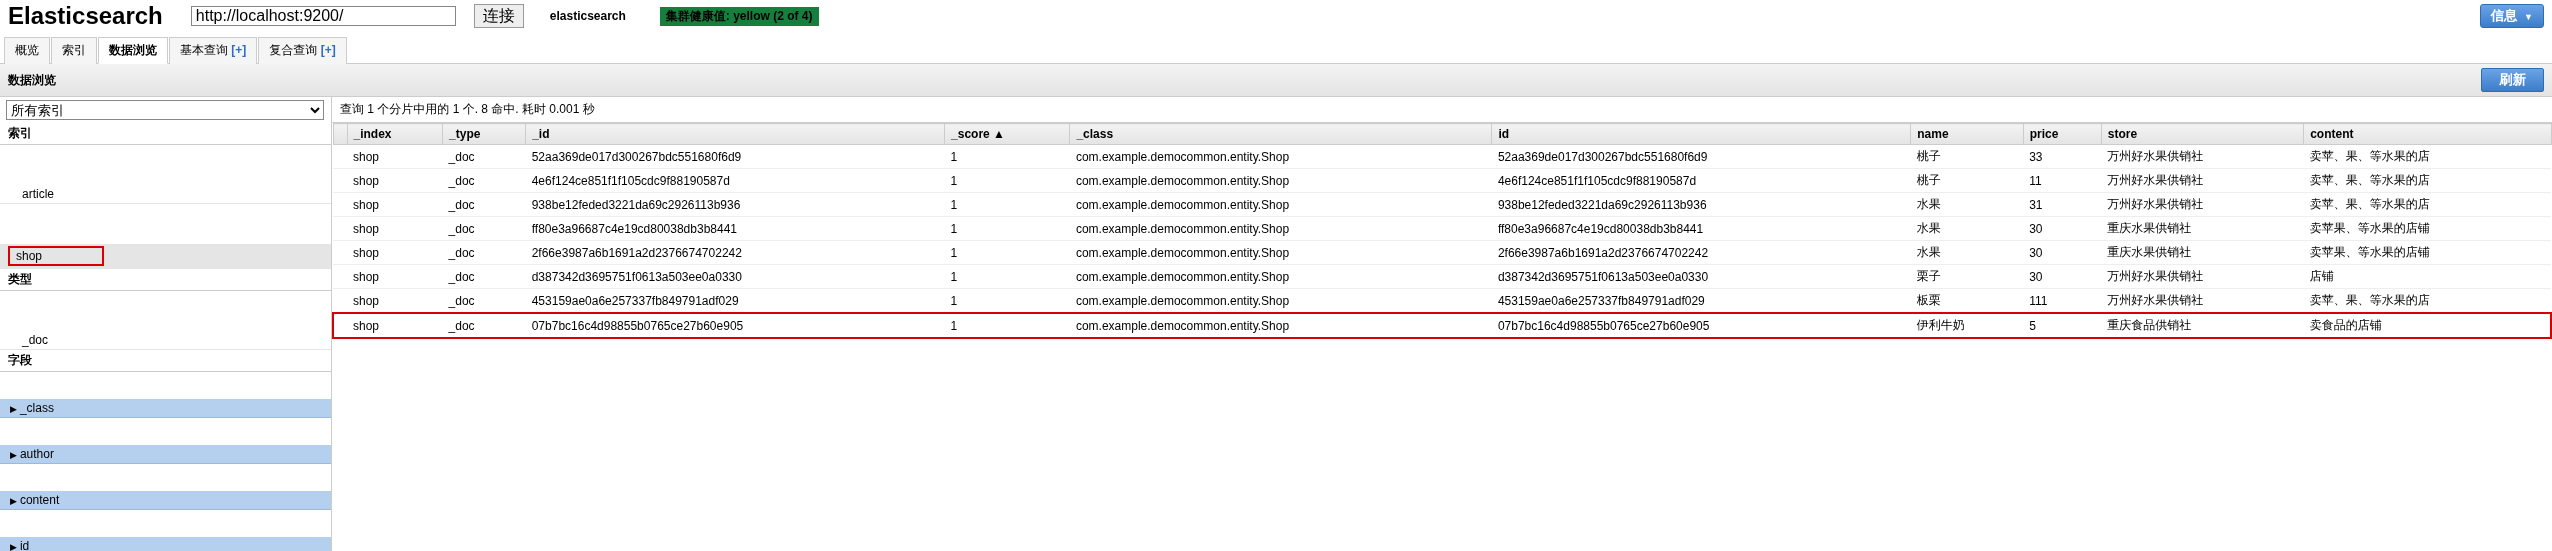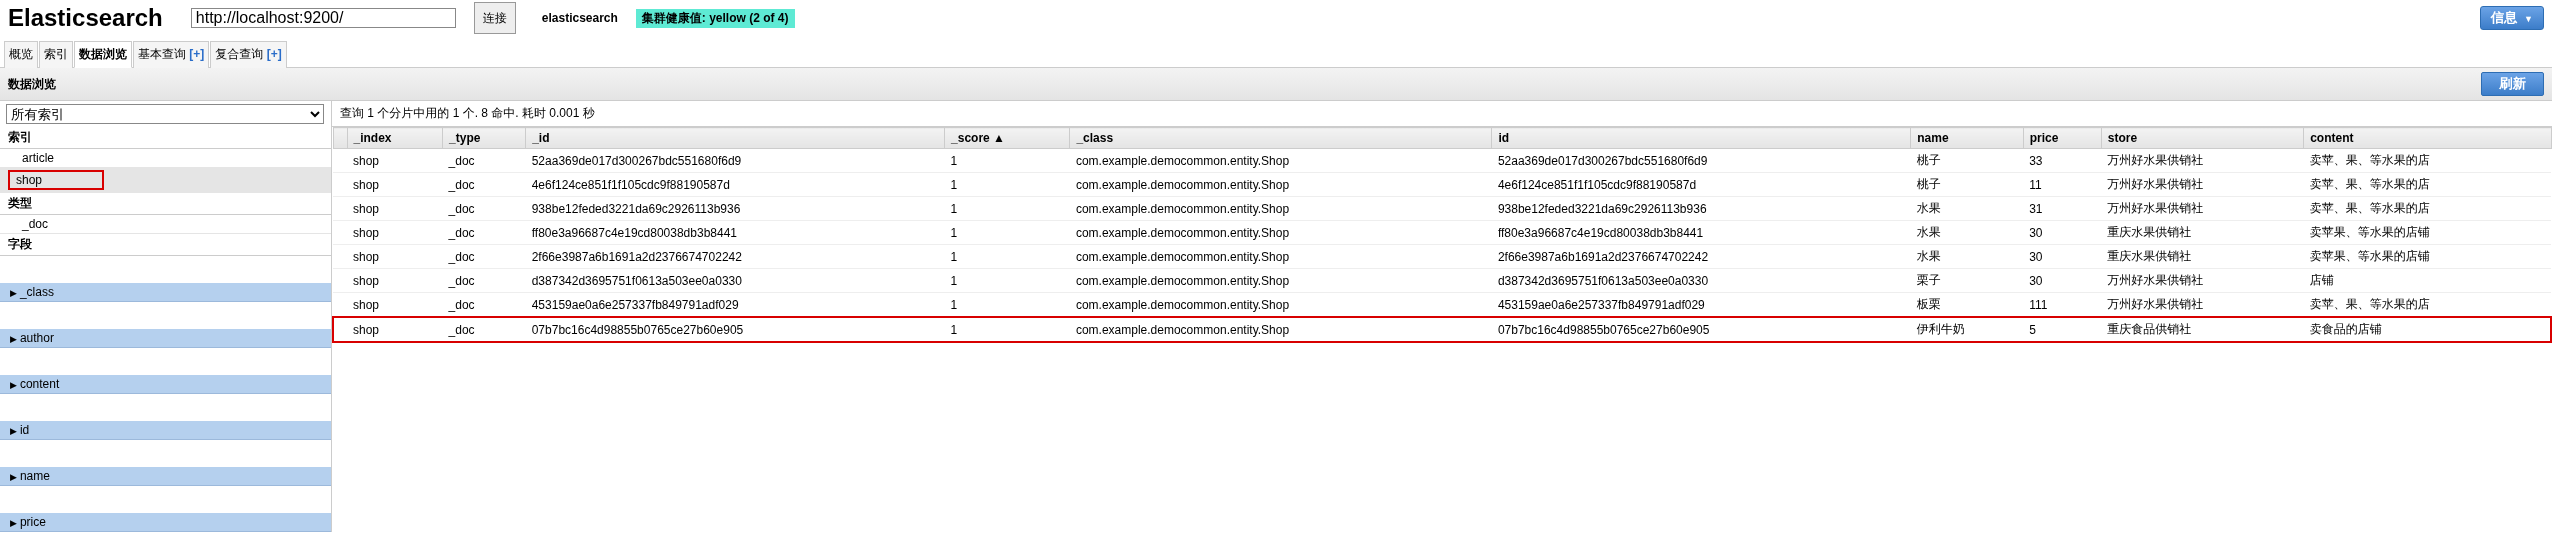--- a/index.html
+++ b/index.html
@@ -1,40 +1,40 @@
 <!DOCTYPE html>
 <html><head>
 <meta charset="utf-8">
 <style>
   * { margin: 0; padding: 0; box-sizing: border-box; }
   body { font-family: Arial, "Microsoft YaHei", sans-serif; font-size: 12px; color: #000; background: #fff; }
   
   .header { display: flex; align-items: center; padding: 2px 8px; gap: 18px; }
   .logo { font-size: 24px; font-weight: bold; margin-right: 10px; }
   .url-input { width: 265px; height: 20px; border: 1px solid #888; padding: 1px 4px; font-size: 16px; }
-  .connect-btn { height: 32px; padding: 0 8px; border: 1px solid #999; background: #eee; cursor: pointer; font-size: 12px; }
+  .connect-btn { height: 24px; padding: 0 8px; border: 1px solid #999; background: #eee; cursor: pointer; font-size: 16px; }
   .cluster-name { font-weight: bold; margin-left: 8px; }
-  .health-badge { background: #5eead4; font-weight: bold; padding: 1px 6px; margin-left: 0; }
+  .health-badge { background: #15803d; font-weight: bold; padding: 1px 6px; margin-left: 16px; }
   .info-btn { margin-left: auto; background: linear-gradient(#6ba3e6, #3c7dc9); color: #fff; border: 1px solid #2d6db3; border-radius: 3px; padding: 2px 10px; font-weight: bold; cursor: pointer; }
   .info-btn .arrow { font-size: 9px; margin-left: 3px; }
   
   .tabs { display: flex; border-bottom: 1px solid #ccc; padding: 0 4px; margin-top: 4px; gap: 0; }
-  .tab { padding: 4px 4px; border: 1px solid #ccc; border-bottom: none; background: #f5f5f5; cursor: pointer; margin-right: 1px; position: relative; top: 1px; text-align: center; }
+  .tab { padding: 4px 10px; border: 1px solid #ccc; border-bottom: none; background: #f5f5f5; cursor: pointer; margin-right: 1px; position: relative; top: 1px; text-align: center; }
   .tab.active { background: #fff; border-bottom: 1px solid #fff; font-weight: bold; }
   .tab .plus { color: #2a6dc9; font-weight: bold; }
   
   .subheader { background: linear-gradient(#f3f3f3, #e4e4e4); border-bottom: 1px solid #ccc; padding: 4px 8px; font-weight: bold; display: flex; align-items: center; }
   .refresh-btn { margin-left: auto; background: linear-gradient(#6ba3e6, #3c7dc9); color: #fff; border: 1px solid #2d6db3; border-radius: 2px; padding: 2px 17px; font-weight: bold; cursor: pointer; }
   
   .main { display: flex; }
   .sidebar { width: 332px; border-right: 1px solid #ccc; }
   .index-select { width: 318px; margin: 3px 6px; height: 20px; border: 1px solid #888; background: #fff; }
   
   .section-title { font-weight: bold; padding: 2px 8px; border-bottom: 1px solid #ccc; }
-  .list-item { padding: 2px 8px 2px 22px; border-bottom: 1px solid #e5e5e5; cursor: pointer; }
+  .list-item { padding: 2px 8px 2px 22px; border-bottom: 1px solid #e5e5e5; cursor: pointer; margin-top: 40px; }
   .list-item.selected { background: #e5e5e5; }
   .red-box { border: 2px solid #d80000; display: inline-block; padding: 1px 60px 1px 6px; }
   .field-row { padding: 2px 8px 2px 10px; background: #b5d0ee; border-bottom: 1px solid #9cb9db; cursor: pointer; margin-top: 27px; }
   .field-row .tri { margin-right: 3px; }
   
   .content { flex: 1; }
   .query-summary { padding: 4px 8px; border-bottom: 1px solid #ccc; }
   
   table { width: 100%; border-collapse: collapse; table-layout: auto; }
   th { background: linear-gradient(#f3f3f3, #e4e4e4); border: 1px solid #ccc; padding: 3px 6px; text-align: left; font-weight: bold; white-space: nowrap; }

